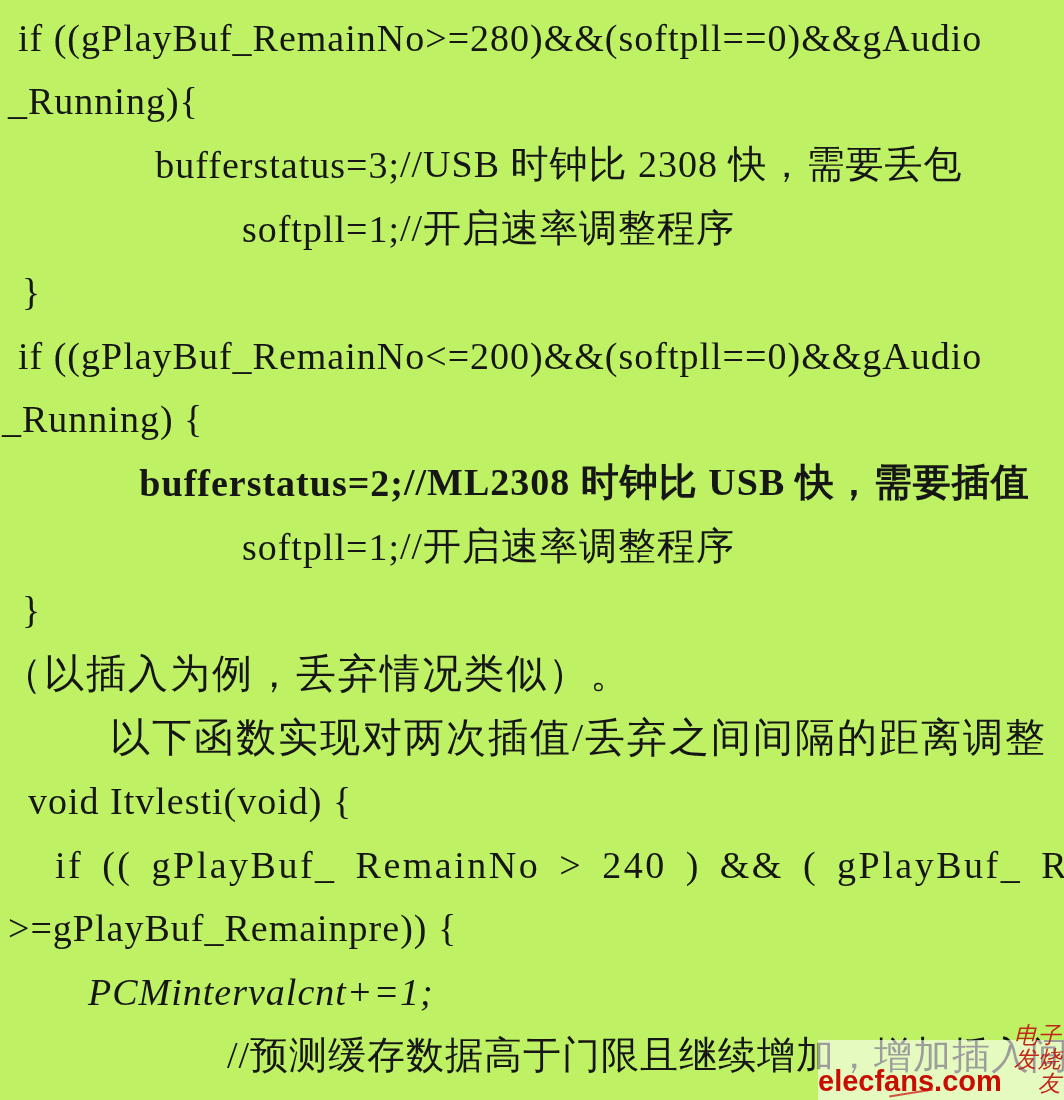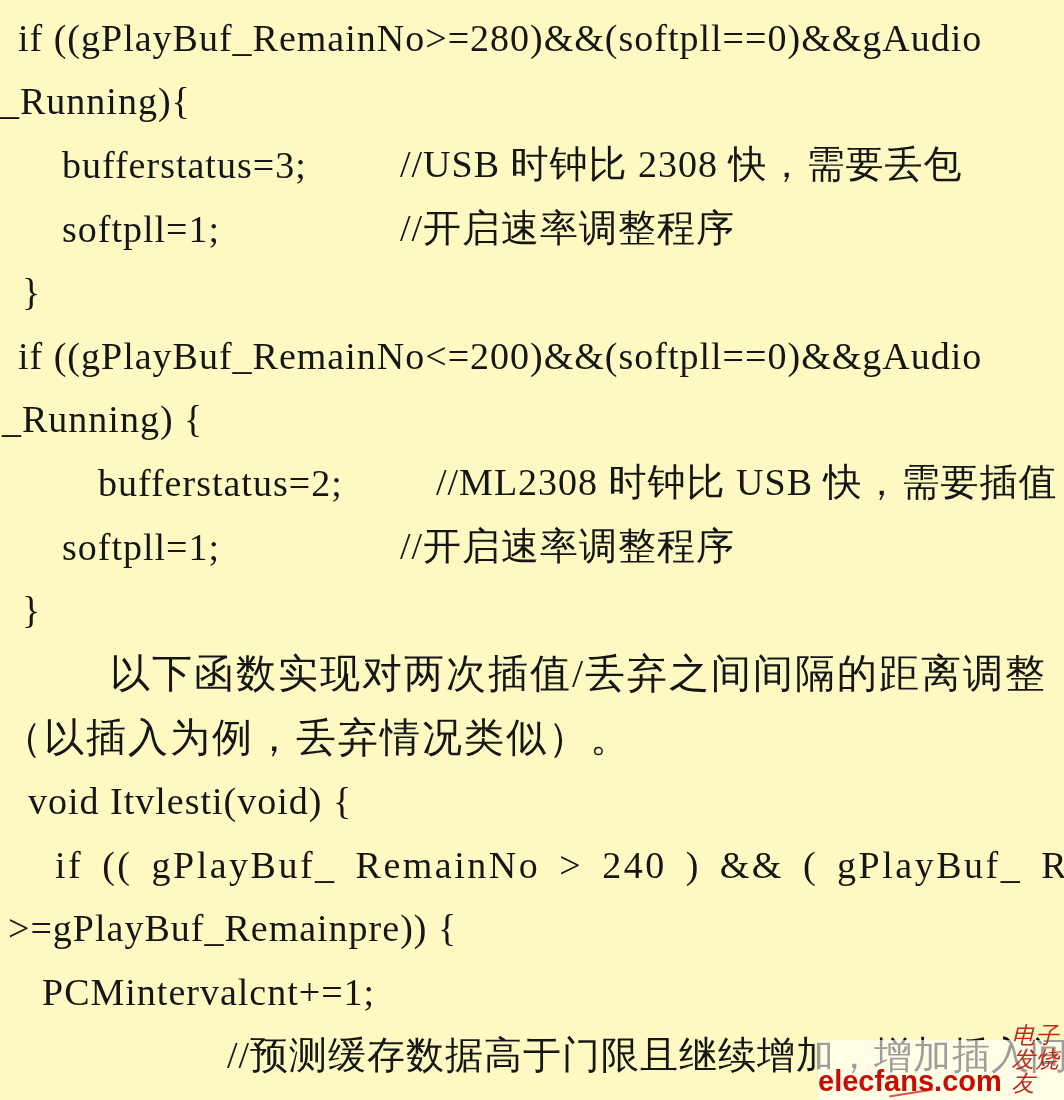--- a/index.html
+++ b/index.html
@@ -1,58 +1,59 @@
 <!DOCTYPE html>
 <html><head>
 <meta charset="utf-8">
 <style>
   html, body { margin: 0; padding: 0; background: #ffffff; }
   .page {
     position: relative;
     width: 1064px;
     height: 1100px;
-    background: #fef9c3;
+    background: #bef264;
     overflow: hidden;
     font-family: "Liberation Serif", "DejaVu Serif", serif;
     color: #161616;
     padding-top: 6px;
     box-sizing: border-box;
+    text-align: right;
   }
   .line {
     height: 63.6px;
     display: flex;
     align-items: center;
     font-size: 38px;
     letter-spacing: 1px;
     white-space: pre;
   }
   .code { display: inline-block; }
   
   .cw { width: 338px; }
   .comment { display: inline-block; }
   .loose { letter-spacing: 2.5px; word-spacing: 7px; }
   .para { font-size: 40px; letter-spacing: 2px; }
 
   
   .l1  { padding-left: 18px; }
-  .l2  { }
+  .l2  { padding-left: 8px; }
   .l3  { padding-left: 62px; }
   .l4  { padding-left: 62px; }
   .l5  { padding-left: 22px; }
   .l6  { padding-left: 18px; font-family: Liberation Serif, serif; }
   .l7  { padding-left: 2px; }
-  .l8  { padding-left: 98px; }
+  .l8  { padding-left: 66px; font-weight: bold; }
   .l9  { padding-left: 62px; }
   .l10 { padding-left: 22px; }
   .l11 { padding-left: 110px; }
   .l12 { padding-left: 2px; }
   .l13 { padding-left: 28px; }
   .l14 { padding-left: 55px; }
   .l15 { padding-left: 8px; }
-  .l16 { padding-left: 42px; }
+  .l16 { padding-left: 88px; font-style: italic; }
   .l17 { padding-left: 227px; }
 
   
   .wm-zone {
     position: absolute;
     left: 818px;
     top: 1040px;
     width: 246px;
     height: 60px;
     background: rgba(255, 255, 255, 0.58);
@@ -98,23 +99,23 @@
   <div class="line l6"><span class="code">if ((gPlayBuf_RemainNo&lt;=200)&amp;&amp;(softpll==0)&amp;&amp;gAudio</span></div>
 
   <div class="line l7"><span class="code">_Running) {</span></div>
 
   <div class="line l8"><span class="code cw">bufferstatus=2;</span><span class="comment">//ML2308 时钟比 USB 快，需要插值</span></div>
 
   <div class="line l9"><span class="code cw">softpll=1;</span><span class="comment">//开启速率调整程序</span></div>
 
   <div class="line l10"><span class="code">}</span></div>
 
+  <div class="line l12 para"><span>（以插入为例，丢弃情况类似）。</span></div>
+
   <div class="line l11 para"><span>以下函数实现对两次插值/丢弃之间间隔的距离调整</span></div>
-
-  <div class="line l12 para"><span>（以插入为例，丢弃情况类似）。</span></div>
 
   <div class="line l13"><span class="code">void Itvlesti(void) {</span></div>
 
   <div class="line l14 loose"><span class="code">if (( gPlayBuf_ RemainNo &gt; 240 ) &amp;&amp; ( gPlayBuf_ RemainNo</span></div>
 
   <div class="line l15"><span class="code">&gt;=gPlayBuf_Remainpre)) {</span></div>
 
   <div class="line l16"><span class="code">PCMintervalcnt+=1;</span></div>
 
   <div class="line l17"><span class="comment">//预测缓存数据高于门限且继续增加，增加插入间隔</span></div>

